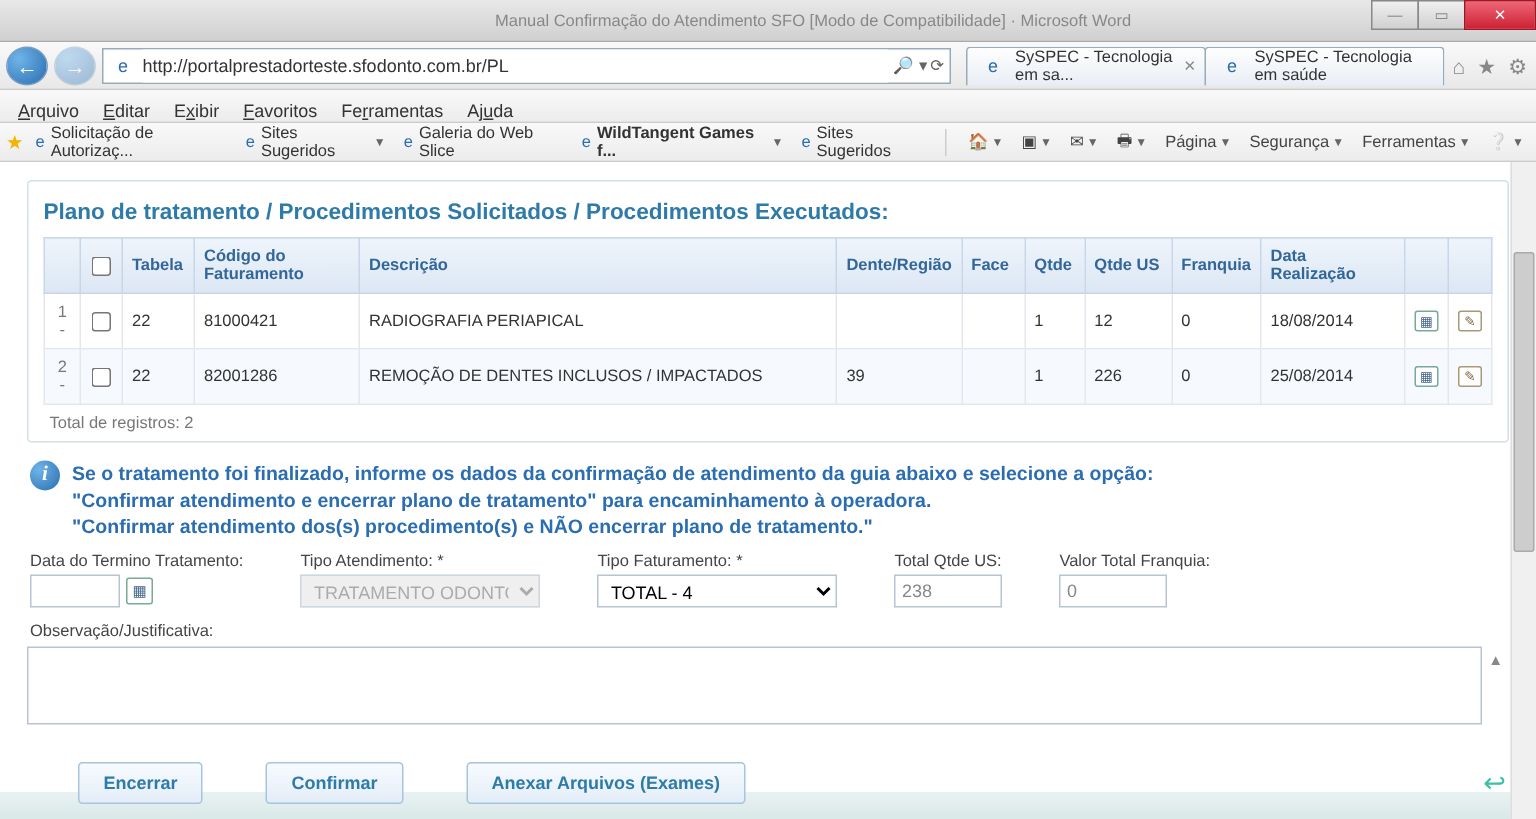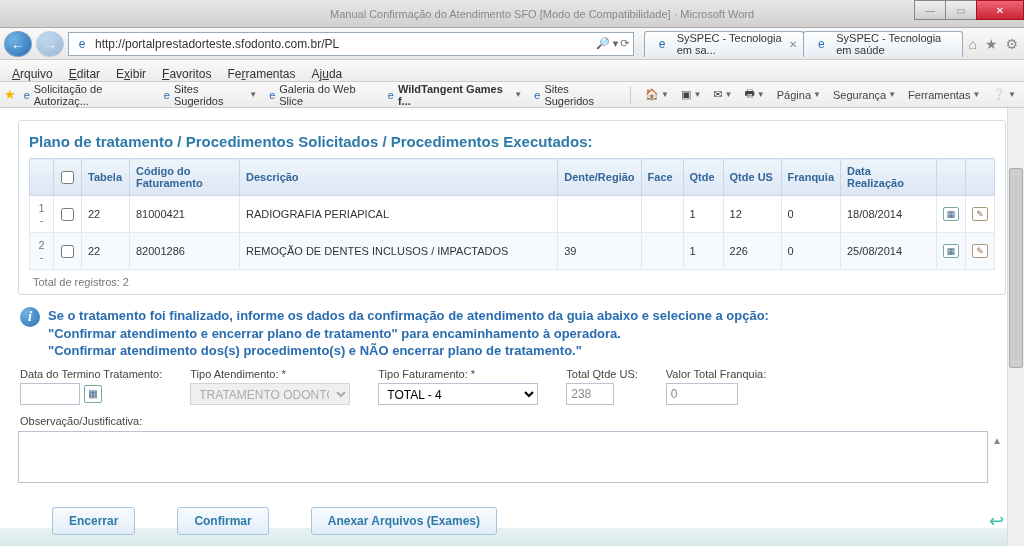--- a/index.html
+++ b/index.html
@@ -63,21 +63,21 @@
 .edit-icon { border-color: #a97; color: #864; }
 .total-reg { font-size: 11px; color: #777; padding: 6px 4px 0; }
 
 
 .info-block { margin: 12px 2px 8px; display: flex; gap: 8px; align-items: flex-start; }
 .info-icon { width: 20px; height: 20px; border-radius: 50%; background: radial-gradient(circle at 30% 30%, #6fb4e8, #2a6db0); color: #fff; font-weight: bold; font-size: 14px; display: flex; align-items: center; justify-content: center; font-style: italic; font-family: Georgia, serif; flex-shrink: 0; }
 .info-text { color: #2a6db0; font-size: 13px; line-height: 1.35; }
 .info-text .b { font-weight: bold; }
 
 
-.form-row { display: flex; gap: 28px; margin: 8px 2px 10px; font-size: 11px; color: #444; align-items: center; }
+.form-row { display: flex; gap: 38px; margin: 8px 2px 10px; font-size: 11px; color: #444; align-items: center; }
 .fld label { display: block; margin-bottom: 3px; }
 .fld .inline { display: flex; align-items: center; gap: 4px; }
 input[type=text].inp, select.sel { border: 1px solid #b8c4d4; padding: 3px 4px; font-size: 12px; height: 22px; background: #fff; }
 .inp.readonly, .sel.readonly { background: #e9e9e9; color: #888; }
 .cal-btn { width: 18px; height: 18px; border: 1px solid #7a9; background: #fff; font-size: 10px; display: inline-flex; align-items: center; justify-content: center; color: #468; border-radius: 2px; }
 
 .obs-label { font-size: 11px; color: #444; margin: 2px 2px 4px; }
 .obs-area { width: 970px; height: 52px; border: 1px solid #b8c4d4; resize: none; font-family: inherit; font-size: 12px; padding: 4px; }
 .obs-wrap { position: relative; }
 .obs-up { position: absolute; right: 4px; top: 4px; color: #888; font-size: 10px; }
@@ -276,21 +276,21 @@
         </select>
       </div>
       <div class="fld">
         <label>Tipo Faturamento: *</label>
         <select class="sel" style="width:160px">
           <option>TOTAL - 4</option>
         </select>
       </div>
       <div class="fld">
         <label>Total Qtde US:</label>
-        <input type="text" class="inp readonly" style="width: 48px;" readonly="" value="238">
+        <input type="text" class="inp readonly" style="width: 72px;" readonly="" value="238">
       </div>
       <div class="fld">
         <label>Valor Total Franquia:</label>
         <input type="text" class="inp readonly" style="width: 72px;" readonly="" value="0">
       </div>
     </div>
 
     <div class="obs-label">Observação/Justificativa:</div>
     <div class="obs-wrap">
       <textarea class="obs-area" style=""></textarea>

